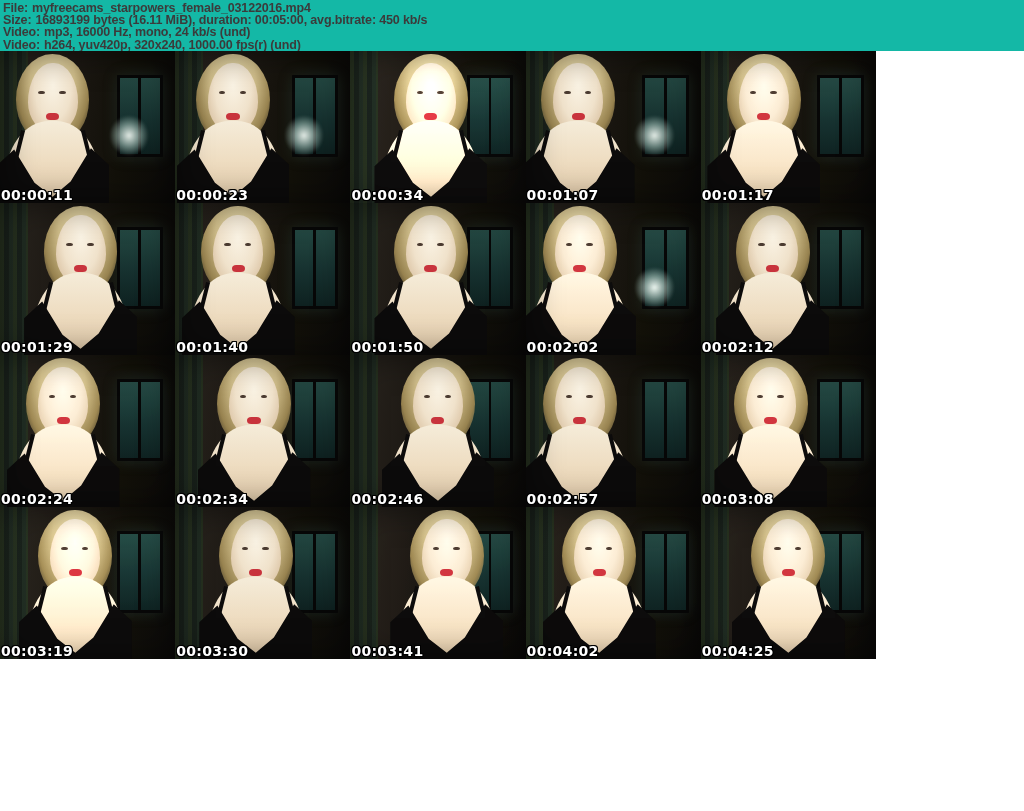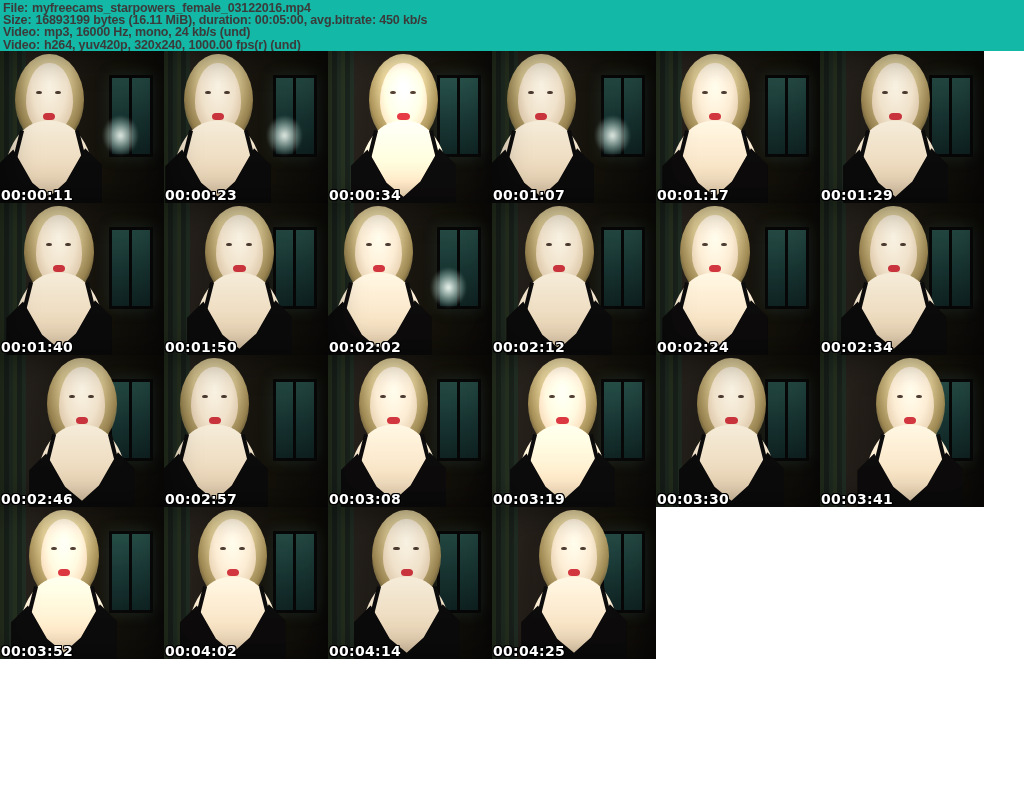--- a/index.html
+++ b/index.html
@@ -9,22 +9,22 @@
   }
   
   .header{height:51px;padding:2px 0 0 3px;box-sizing:border-box;background:#14b8a6;}
   .hline{
     font-weight:bold;font-size:12.5px;line-height:12.2px;color:#3b3b3b;
     letter-spacing:-0.15px;white-space:nowrap;
   }
   .hline .lab{margin-right:4px;}
   
   .grid{
-    display:grid;width:984px;
-    grid-template-columns:repeat(6,1fr);
+    display:grid;width:876px;
+    grid-template-columns:repeat(5,1fr);
     grid-auto-rows:152px;
   }
   .thumb{position:relative;overflow:hidden;background:#100e0c;}
   .scene{position:absolute;inset:0;filter:brightness(var(--tone,1));}
   .room{position:absolute;inset:0;
     background:linear-gradient(97deg,#2b2620 0%,#1c1813 38%,#121009 68%,#0a0908 100%);}
   .curtain{position:absolute;left:0;top:0;bottom:0;width:16%;opacity:.85;
     background:repeating-linear-gradient(90deg,#25321f 0 4px,#16201a 4px 9px,#1e2c22 9px 13px);}
   .window{position:absolute;right:7%;top:16%;width:23%;height:50%;border:3px solid #070707;border-radius:1px;
     background:linear-gradient(180deg,#234741 0%,#16312f 55%,#0e2120 100%);
@@ -453,41 +453,20 @@
         <div class="lips"></div>
         <div class="chest"></div>
         <div class="strap l"></div>
         <div class="strap r"></div>
         <div class="bratop"></div>
       </div>
       <div class="vig"></div>
     </div>
     <div class="ts">00:03:41</div>
   </div>
-    <div class="thumb" style="--fx: 39%; --tone: 1.1;">
-    <div class="scene">
-      <div class="room"></div>
-      <div class="curtain"></div>
-      <div class="window"></div>
-
-      <div class="fig">
-        <div class="hair"></div>
-        <div class="face"></div>
-        <div class="eye l"></div>
-        <div class="eye r"></div>
-        <div class="lips"></div>
-        <div class="chest"></div>
-        <div class="strap l"></div>
-        <div class="strap r"></div>
-        <div class="bratop"></div>
-      </div>
-      <div class="vig"></div>
-    </div>
-    <div class="ts">00:03:52</div>
-  </div>
     <div class="thumb" style="--fx: 42%; --tone: 1.05;">
     <div class="scene">
       <div class="room"></div>
       <div class="curtain"></div>
       <div class="window"></div>
 
       <div class="fig">
         <div class="hair"></div>
         <div class="face"></div>
         <div class="eye l"></div>
@@ -495,41 +474,20 @@
         <div class="lips"></div>
         <div class="chest"></div>
         <div class="strap l"></div>
         <div class="strap r"></div>
         <div class="bratop"></div>
       </div>
       <div class="vig"></div>
     </div>
     <div class="ts">00:04:02</div>
   </div>
-    <div class="thumb" style="--fx: 48%; --tone: 1;">
-    <div class="scene">
-      <div class="room"></div>
-      <div class="curtain"></div>
-      <div class="window"></div>
-
-      <div class="fig">
-        <div class="hair"></div>
-        <div class="face"></div>
-        <div class="eye l"></div>
-        <div class="eye r"></div>
-        <div class="lips"></div>
-        <div class="chest"></div>
-        <div class="strap l"></div>
-        <div class="strap r"></div>
-        <div class="bratop"></div>
-      </div>
-      <div class="vig"></div>
-    </div>
-    <div class="ts">00:04:14</div>
-  </div>
     <div class="thumb" style="--fx: 50%; --tone: 1.05;">
     <div class="scene">
       <div class="room"></div>
       <div class="curtain"></div>
       <div class="window"></div>
 
       <div class="fig">
         <div class="hair"></div>
         <div class="face"></div>
         <div class="eye l"></div>

